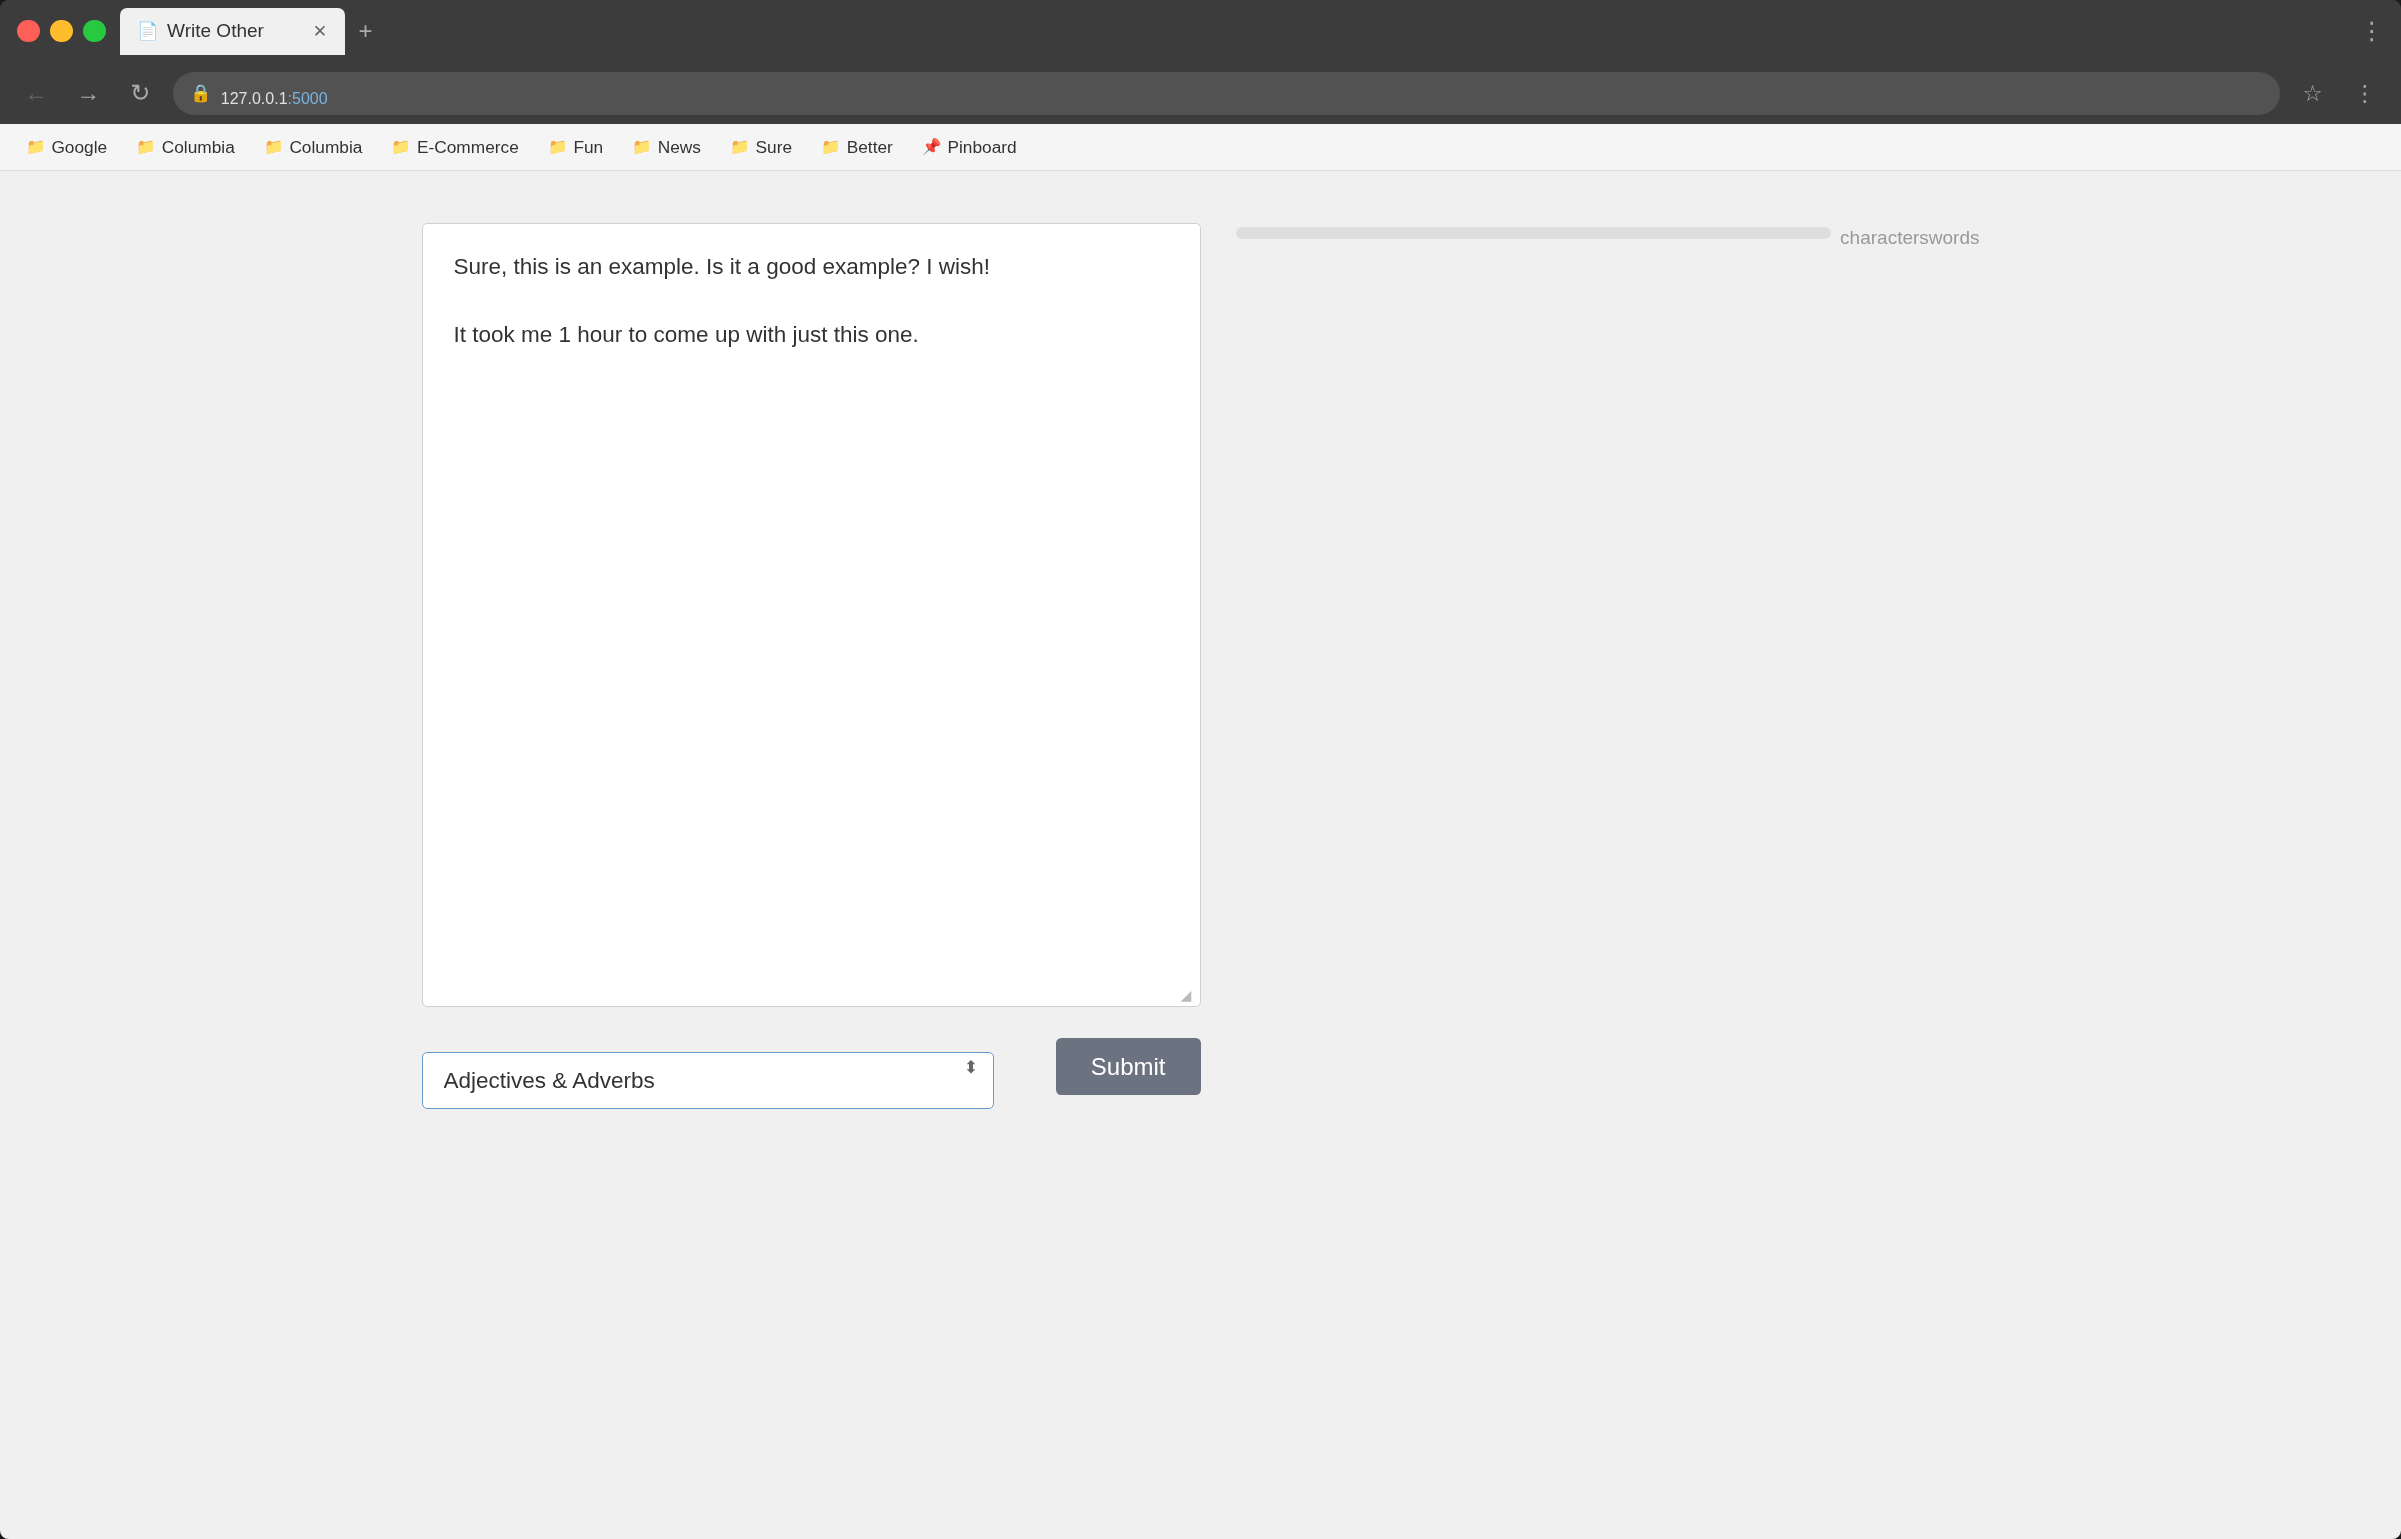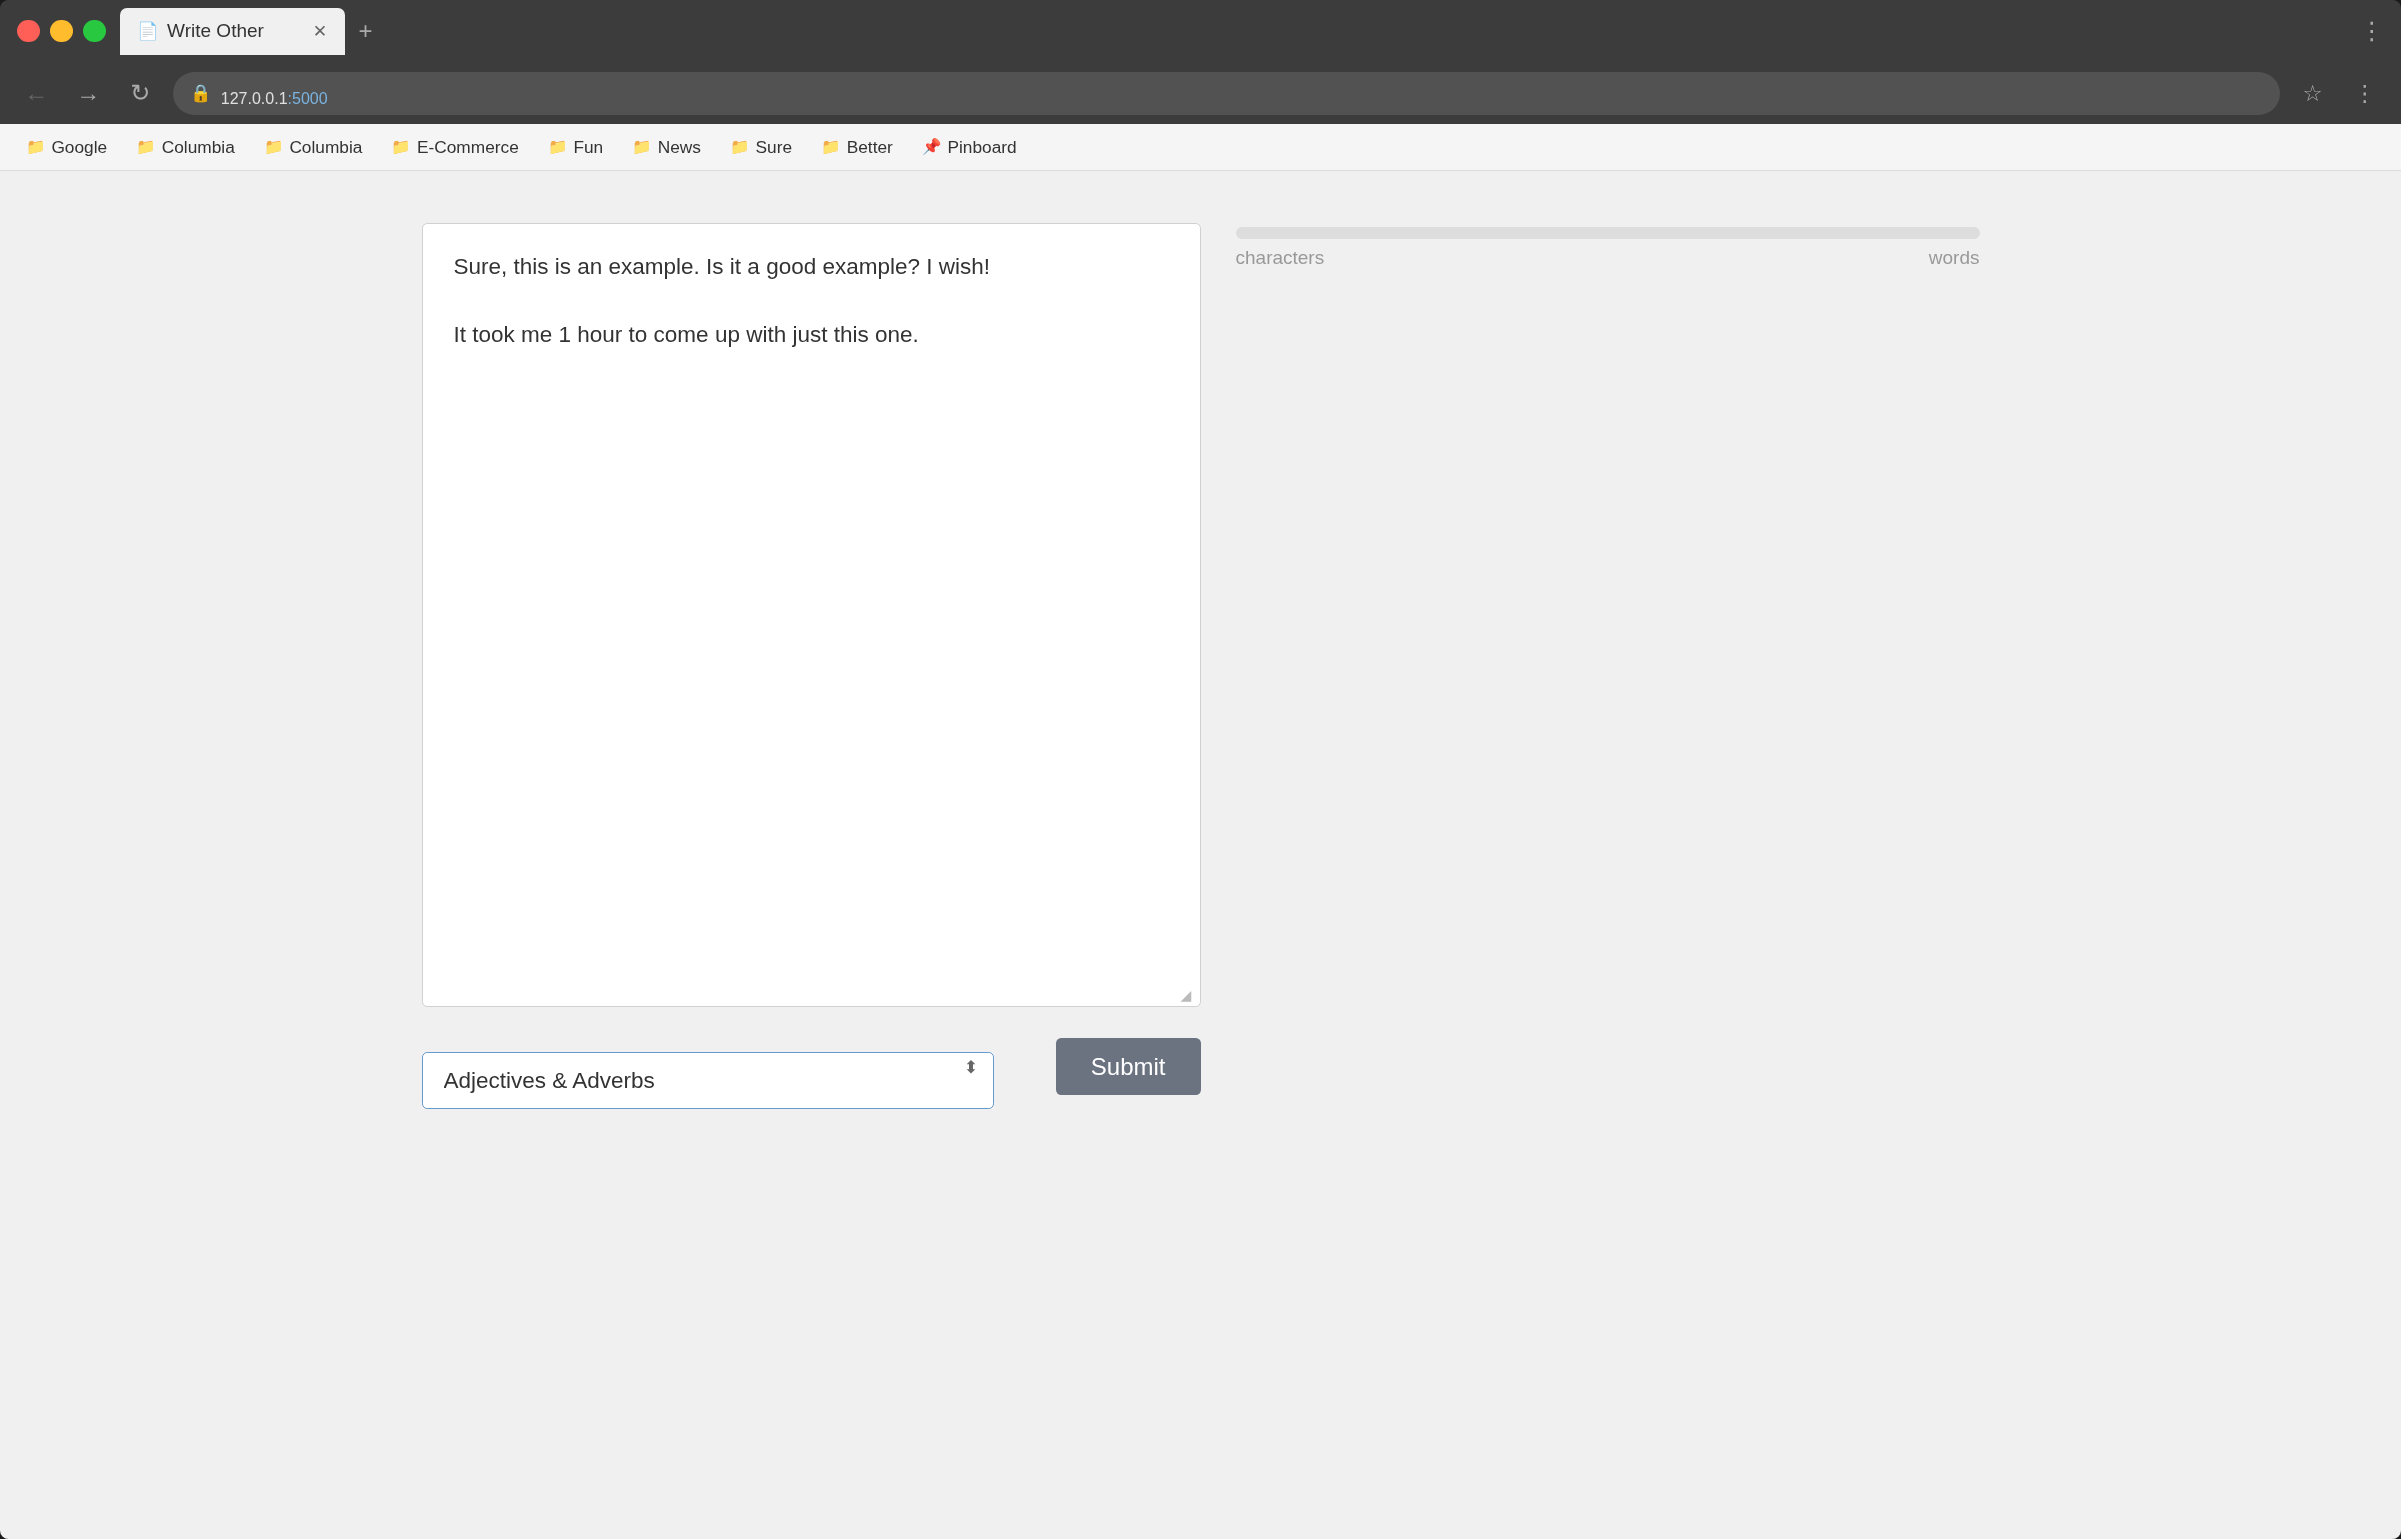--- a/index.html
+++ b/index.html
@@ -318,21 +318,21 @@
       font-size: 24px;
       font-weight: 500;
       cursor: pointer;
       margin-left: 48px;
     }
 
     
     .right-panel {
       flex: 1;
       display: flex;
-      flex-direction: column;
+      flex-direction: row;
       gap: 8.7px;
       padding-top: 3.5px;
     }
 
     .stats-bar {
       width: 100%;
       height: 12px;
       background: #ddd;
       border-radius: 7px;
       overflow: hidden;

